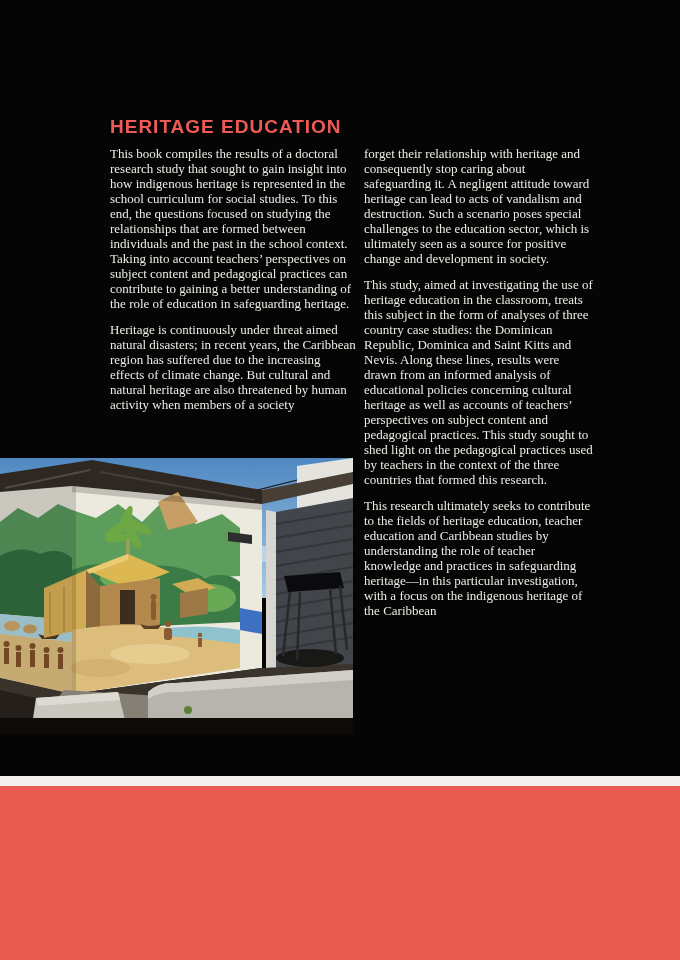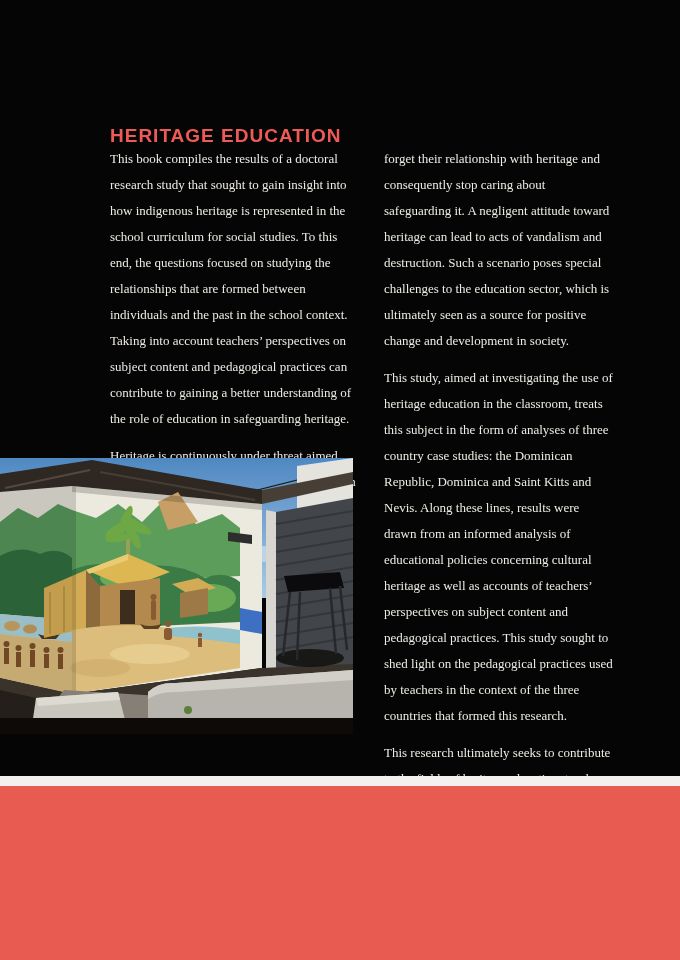--- a/index.html
+++ b/index.html
@@ -1,26 +1,26 @@
 <!DOCTYPE html>
 <html><head>
 <meta charset="utf-8">
 <style>
   html,body{margin:0;padding:0;background:#000;}
   .cover{position:relative;width:680px;height:960px;background:#050505;overflow:hidden;
          font-family:"Liberation Serif",serif;}
   
-  .cover-title{position:absolute;left:110px;top:125px;
+  .cover-title{position:absolute;left:110px;top:116px;
     font-family:"Liberation Sans",sans-serif;font-weight:bold;font-size:19px;
     letter-spacing:1px;color:#ee5b57;white-space:nowrap;}
   
-  .col{position:absolute;top:146px;color:#efece5;font-size:13px;line-height:26px;}
+  .col{position:absolute;top:146px;color:#efece5;font-size:13px;line-height:15px;}
   .col p{margin:0 0 11px 0;}
   .col-left{left:110px;width:248px;}
-  .col-right{left:364px;width:230px;margin-left:20px;}
+  .col-right{left:364px;width:230px;}
   
   .photo{position:absolute;left:0;top:458px;width:353px;height:276px;display:block;}
   
   .divider{position:absolute;left:0;top:776px;width:680px;height:10px;background:#f2f1ef;}
   .footer{position:absolute;left:0;top:786px;width:680px;height:174px;background:#e75b50;}
 </style>
 </head>
 <body>
 
 <div class="cover">

